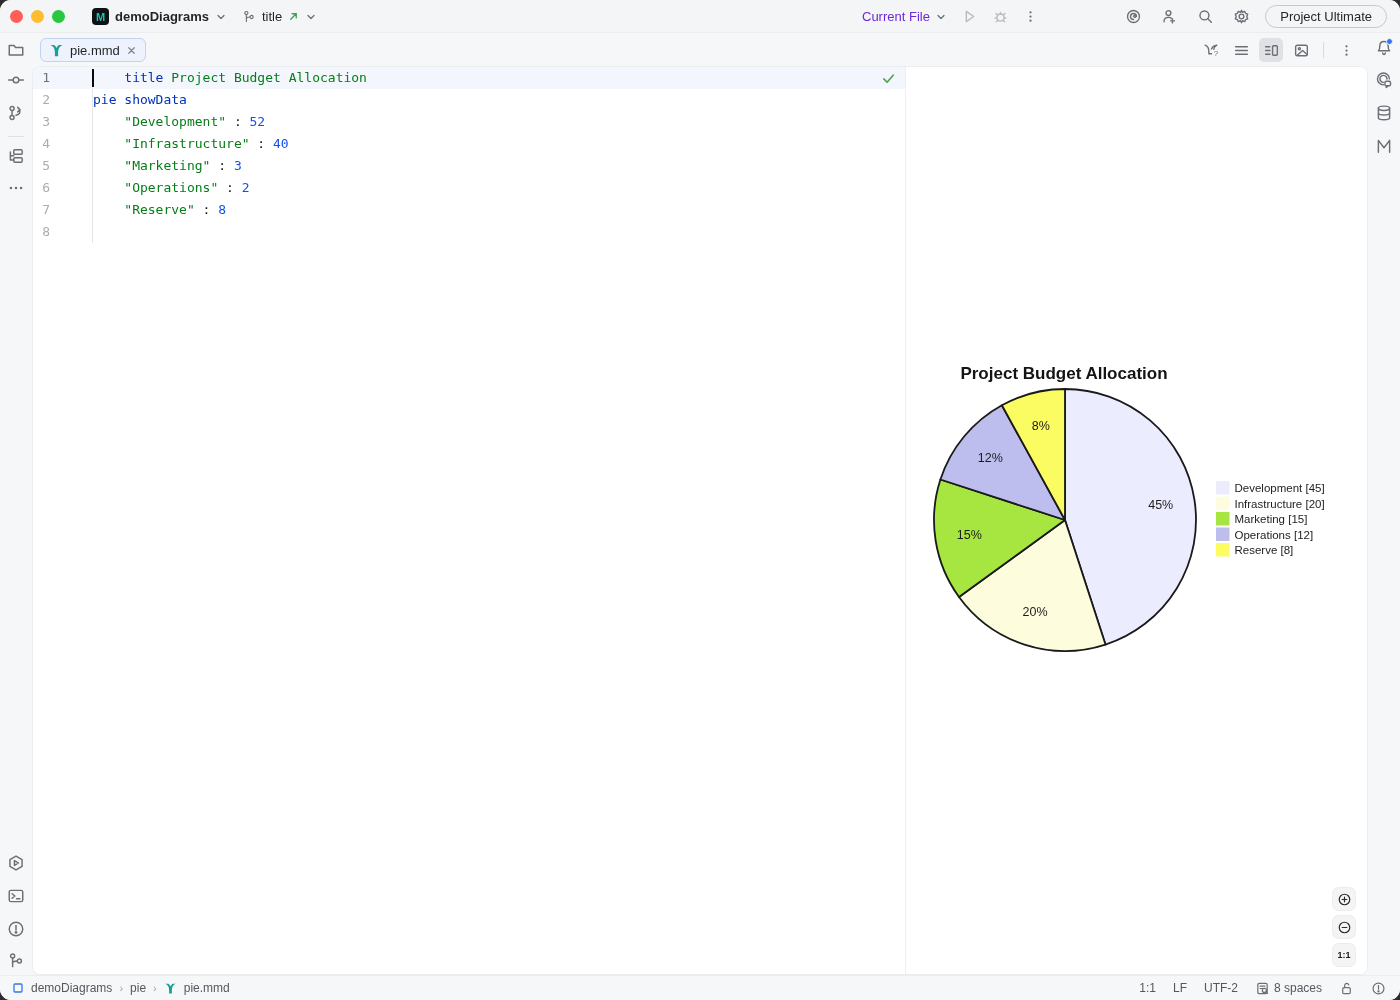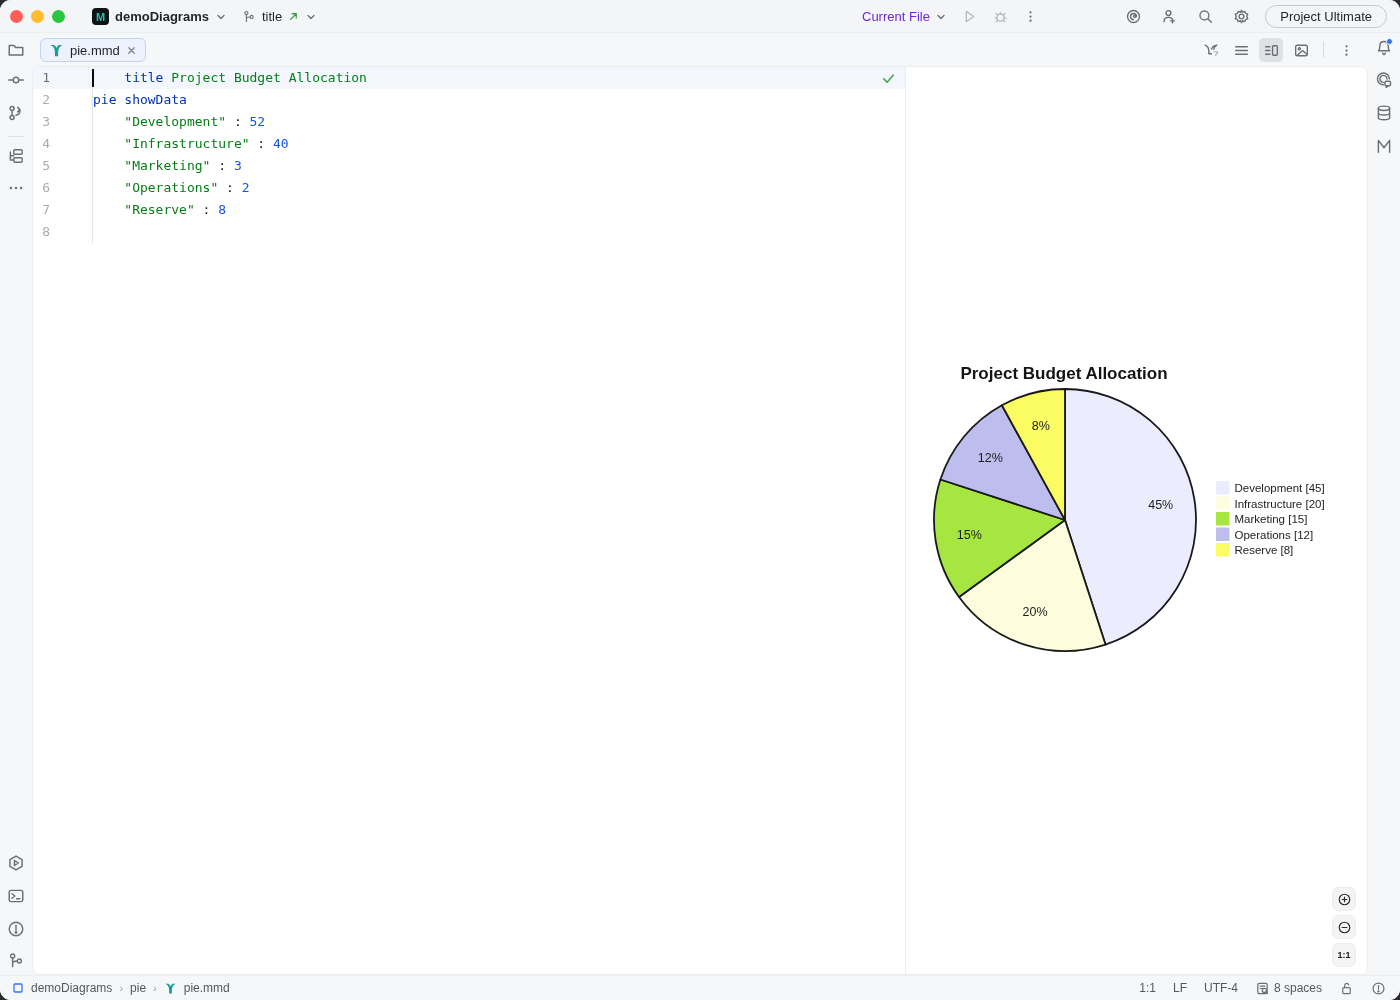--- a/index.html
+++ b/index.html
@@ -380,21 +380,21 @@
       <span>pie</span>
       <span class="crumb-sep">›</span>
       <svg width="13" height="13" viewBox="0 0 16 16">
           <path d="M1.5 2 C5 3.4 6.3 6 6.3 10 L6.3 14 L9.7 14 L9.7 10 C9.7 6 11 3.4 14.5 2 L10.6 2 C9.4 2.8 8.5 4 8 5.3 C7.5 4 6.6 2.8 5.4 2 Z" fill="#16A098"></path>
         </svg>
       <span>pie.mmd</span>
     </div>
     <div class="sb-right">
       <span class="sb-item">1:1</span>
       <span class="sb-item">LF</span>
-      <span class="sb-item">UTF-4</span>
+      <span class="sb-item">UTF-2</span>
       <span class="sb-item">
         <svg class="ic" width="15" height="15" viewBox="0 0 16 16">
             <rect x="3" y="2.5" width="10" height="11" rx="1.5"></rect>
             <path d="M5.5 5.5 H10.5 M5.5 8 H8"></path>
             <circle cx="10" cy="10" r="2.2"></circle>
             <path d="M11.6 11.6 L13.3 13.3"></path>
           </svg>
         <span>8 spaces</span>
       </span>
       <span class="sb-item">

